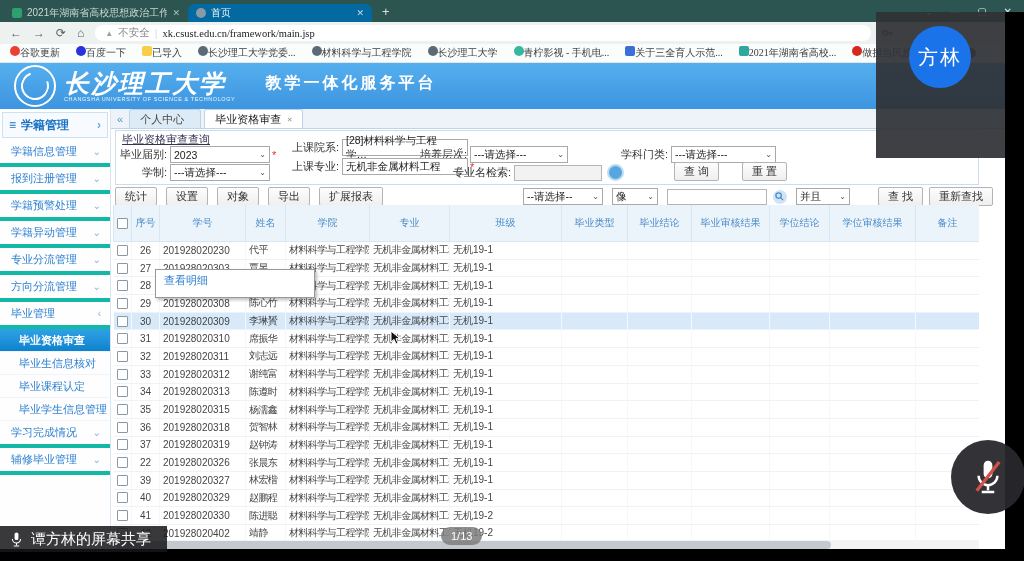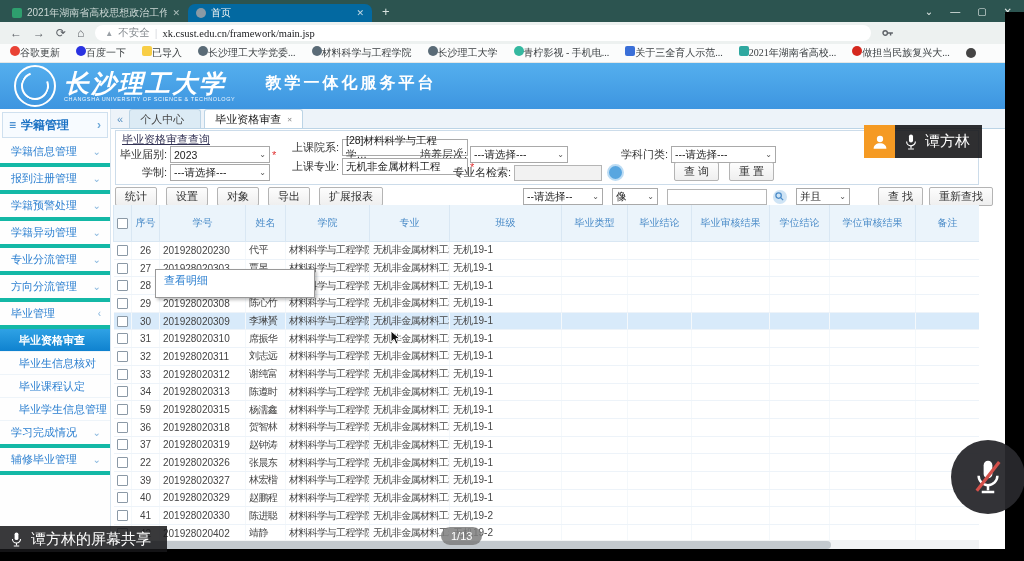--- a/index.html
+++ b/index.html
@@ -355,21 +355,21 @@
             <span>无机非金属材料工程</span>
               <span class="dd">⌄</span>
             </span>
           <span class="req">*</span>
         </div>
         <div class="f" style="left:335px;top:33px;">
           <span class="flabel" style="width:60px">专业名检索:</span>
           <span class="tinput" style="width:86px"></span>
           <span class="refresh-ic"></span>
         </div>
-        <div class="f" style="left:558px;top:31px;gap:10px;">
+        <div class="f" style="left:558px;top:31px;gap:23px;">
           <span class="btn">查 询</span>
           <span class="btn">重 置</span>
         </div>
       </div>
 
       <div class="toolbar">
 
           <span class="btn">统计</span>
 
           <span class="btn">设置</span>
@@ -615,21 +615,21 @@
                 <td></td>
                 <td></td>
                 <td></td>
                 <td></td>
               </tr>
 
               <tr>
                 <td>
                   <div class="cb"></div>
                 </td>
-                <td class="t-c">59</td>
+                <td class="t-c">35</td>
                 <td>201928020315</td>
                 <td class="t-cjk">杨濡鑫</td>
                 <td class="t-cjk">材料科学与工程学院</td>
                 <td class="t-cjk">无机非金属材料工程</td>
                 <td>无机19-1</td>
                 <td></td>
                 <td></td>
                 <td></td>
                 <td></td>
                 <td></td>
@@ -773,35 +773,22 @@
   </div>
 
   <div class="tooltip">查看明细</div>
   <svg class="cursor" width="12" height="16" viewBox="0 0 12 16">
     <path d="M1 1v11l3-2.6L6 14l2-.9-2-4.4H10z" fill="#111" stroke="#fff" stroke-width="1"></path>
   </svg>
 
   <div class="black-right"></div>
   <div class="black-bottom"></div>
 
-  <div class="name-bar">
-    <div class="orange-sq">
-      <svg width="18" height="18" viewBox="0 0 24 24">
-        <circle cx="12" cy="8" r="4.2" fill="#fff"></circle>
-          <path d="M3.5 21c0-4.7 3.8-7.2 8.5-7.2s8.5 2.5 8.5 7.2z" fill="#fff"></path>
-      </svg>
-    </div>
-    <div class="name-label">
-      <svg width="14" height="18" viewBox="0 0 24 30">
-        <rect x="8.5" y="2" width="7" height="14" rx="3.5" fill="#fff"></rect>
-        <path d="M4.5 14a7.5 7.5 0 0 0 15 0" fill="none" stroke="#fff" stroke-width="2"></path>
-        <path d="M12 21.5v4M7 27h10" stroke="#fff" stroke-width="2"></path>
-      </svg>
-      <span>谭方林</span>
-    </div>
+  <div class="video-panel">
+    <div class="avatar" style="background: rgb(26, 115, 232);">方林</div>
   </div>
 
   <div class="share-banner">
     <svg width="13" height="17" viewBox="0 0 24 30">
       <rect x="8.5" y="2" width="7" height="14" rx="3.5" fill="#fff"></rect>
       <path d="M4.5 14a7.5 7.5 0 0 0 15 0" fill="none" stroke="#fff" stroke-width="2"></path>
       <path d="M12 21.5v4M7 27h10" stroke="#fff" stroke-width="2"></path>
     </svg>
     <span>谭方林的屏幕共享</span>
   </div>

